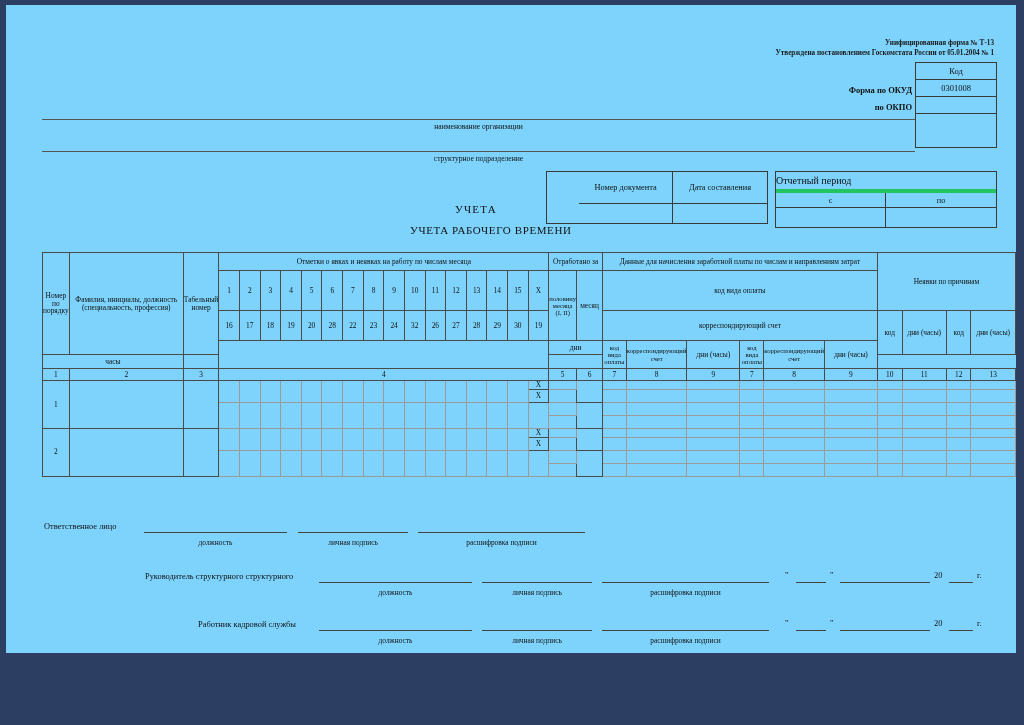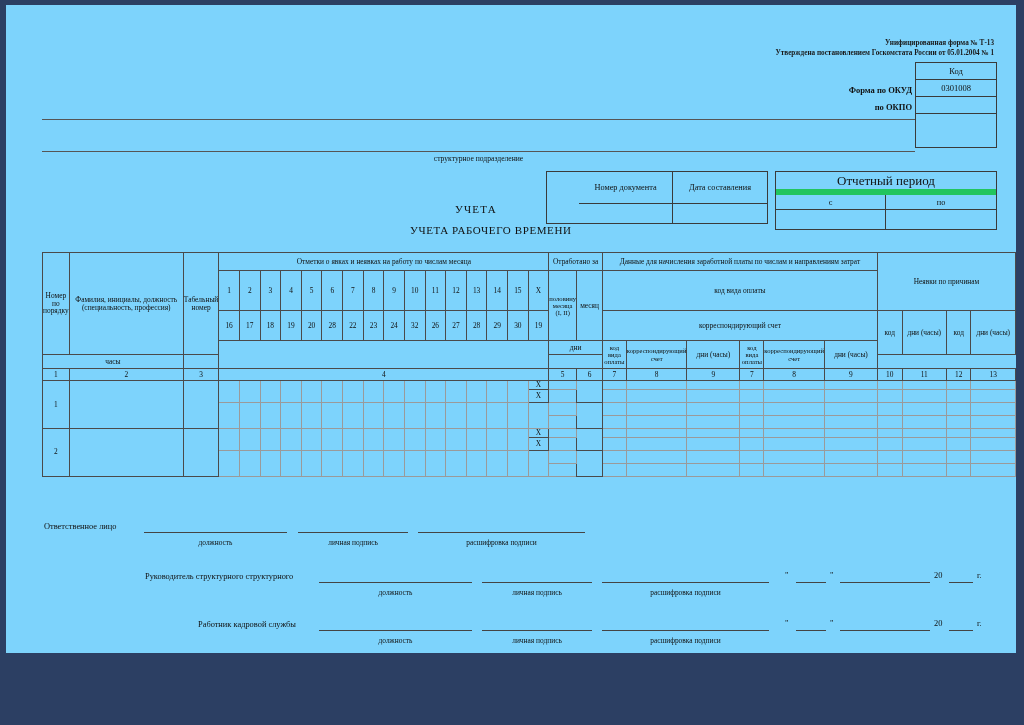--- a/index.html
+++ b/index.html
@@ -109,24 +109,23 @@
     position: absolute;
     left: 769px;
     top: 166px;
     width: 222px;
     border: 1px solid #3a3a3a;
     box-sizing: border-box;
   }
   .period .ptitle {
     height: 17px;
     line-height: 17px;
-    text-align: center;
-    font-size: 13px;
-    color: #111;
-    border-bottom: 6px solid #22c55e;
+    font-size: 10px;
+    color: #111;
+    border-bottom: 4px solid #22c55e;
   }
   .period .prow { display: flex; }
   .period .prow div {
     width: 110px;
     height: 15px;
     line-height: 15px;
     text-align: center;
     font-size: 8.3px;
     color: #111;
     box-sizing: border-box;
@@ -216,20 +215,21 @@
   <div class="kod-box">
     <div class="kcell">Код</div>
     <div class="kcell">0301008</div>
     <div class="kcell"></div>
     <div class="kcell tall"></div>
   </div>
   <div class="kod-label okud">Форма по ОКУД</div>
   <div class="kod-label okpo">по ОКПО</div>
 
   <div class="ruled" style="left:36px; top:114px; width:873px;"></div>
+  <div class="rl-cap" style="left:36px; top:117px; width:873px;">наименование организации</div>
 
   <div class="ruled" style="left:36px; top:146px; width:873px;"></div>
   <div class="rl-cap" style="left:36px; top:149px; width:873px;">структурное подразделение</div>
 
   <div class="docnum">
     <div class="hdr">
       <div>Номер документа</div>
       <div>Дата составления</div>
     </div>
     <div class="val">

